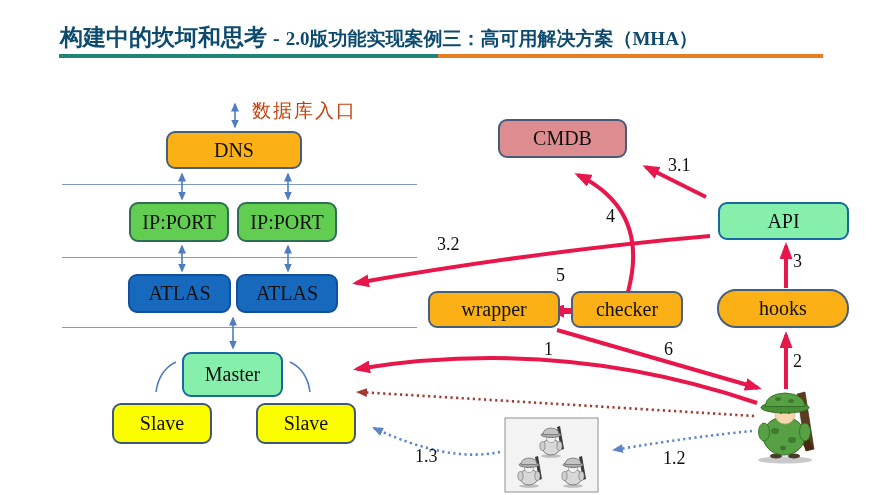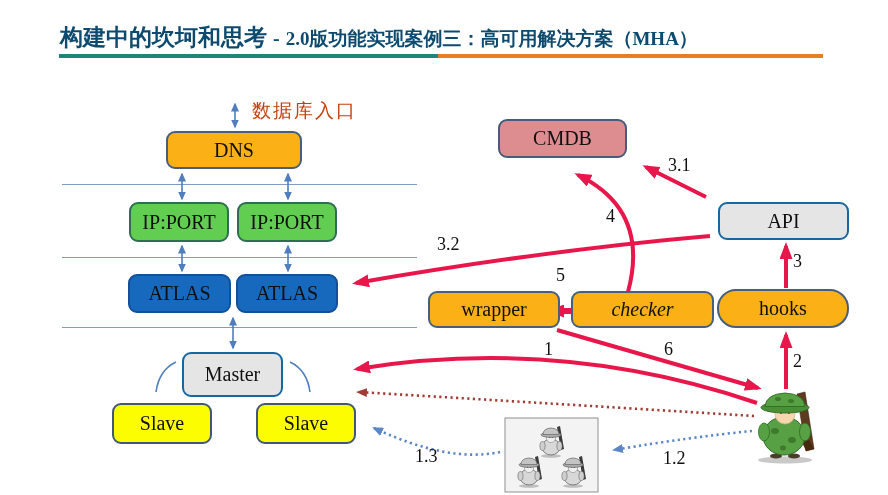--- a/index.html
+++ b/index.html
@@ -14,21 +14,21 @@
   .title .t-sub{font-size:19px;font-weight:bold;}
   .title-rule{position:absolute;left:59px;top:54px;width:764px;height:4px;
     background:linear-gradient(to right,#1E8577 0 49.6%,#E87E22 49.6% 100%);}
   
   .box{position:absolute;border:2px solid #44525F;border-radius:9px;
     display:flex;align-items:center;justify-content:center;
     font-size:20px;color:#101010;box-sizing:border-box;}
   .orange{background:#FBB115;border-color:#45607E;}
   .green{background:#61CE51;border-color:#2F6D55;}
   .atlas{background:#1769BE;border-color:#12509B;}
-  .cyan{background:#e5e5e5;border-color:#1767A0;}
+  .cyan{background:#86efac;border-color:#1767A0;}
   .yellow{background:#FDFD02;border-color:#3F5878;}
   .pink{background:#DD8D8F;border-color:#4A5A7C;}
   
   .num{position:absolute;font-size:18px;color:#101010;}
   .free-label{position:absolute;font-size:19px;color:#c2410c;letter-spacing:2px;}
   svg{position:absolute;left:0;top:0;}
 </style>
 </head>
 <body>
 
@@ -142,21 +142,21 @@
   <div class="box green" style="left:129px;top:202px;width:100px;height:40px;">IP:PORT</div>
   <div class="box green" style="left:237px;top:202px;width:100px;height:40px;">IP:PORT</div>
   <div class="box atlas" style="left:128px;top:274px;width:103px;height:39px;">ATLAS</div>
   <div class="box atlas" style="left:236px;top:274px;width:102px;height:39px;">ATLAS</div>
   <div class="box cyan" style="left:182px;top:352px;width:101px;height:45px;">Master</div>
   <div class="box yellow" style="left:112px;top:403px;width:100px;height:41px;">Slave</div>
   <div class="box yellow" style="left:256px;top:403px;width:100px;height:41px;">Slave</div>
   <div class="box pink" style="left:498px;top:119px;width:129px;height:39px;">CMDB</div>
   <div class="box cyan" style="left:718px;top:202px;width:131px;height:38px;">API</div>
   <div class="box orange" style="left:428px;top:291px;width:132px;height:37px;">wrapper</div>
-  <div class="box orange" style="left:571px;top:291px;width:143px;height:37px;font-style:italic;">checker</div>
+  <div class="box orange" style="left:571px;top:291px;width:112px;height:37px;">checker</div>
   <div class="box orange" style="left:717px;top:289px;width:132px;height:39px;border-radius:19px;">hooks</div>
 
   <div class="num" style="left:668px;top:155px;">3.1</div>
   <div class="num" style="left:606px;top:206px;">4</div>
   <div class="num" style="left:437px;top:234px;">3.2</div>
   <div class="num" style="left:793px;top:251px;">3</div>
   <div class="num" style="left:556px;top:265px;">5</div>
   <div class="num" style="left:544px;top:339px;">1</div>
   <div class="num" style="left:664px;top:339px;">6</div>
   <div class="num" style="left:793px;top:351px;">2</div>

